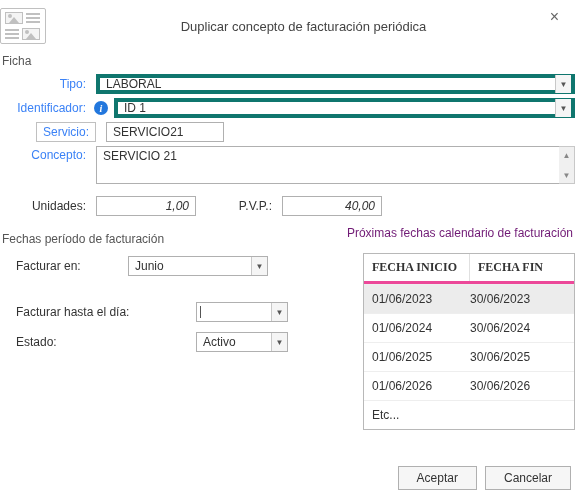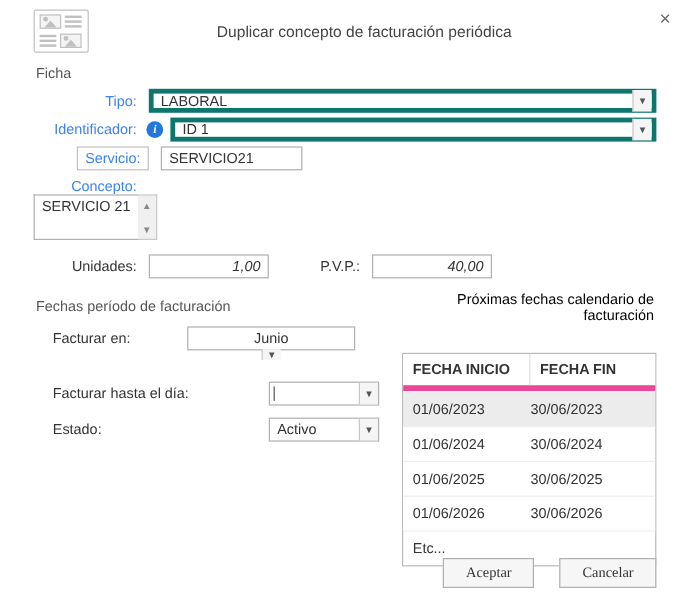--- a/index.html
+++ b/index.html
@@ -9,21 +9,21 @@
     font-size: 12px;
     background: #fff;
     color: #333;
     width: 575px;
     height: 500px;
     overflow: hidden;
   }
   .dialog {
     width: 575px;
     height: 500px;
-    padding: 8px 28px;
+    padding: 8px 0;
     position: relative;
   }
   .titlebar {
     display: flex;
     align-items: center;
     margin-bottom: 10px;
   }
   .title-logo {
     width: 46px;
     height: 36px;
@@ -209,34 +209,35 @@
     border: 1px solid #b0b0b0;
     display: flex;
     align-items: center;
     height: 20px;
     background: #fff;
   }
   .combo-sm .combo-text { padding: 2px 6px; flex: 1; }
   .combo-sm .combo-btn { border-left: 1px solid #c8c8c8; }
   .section-label-right {
     font-size: 12px;
-    color: #000000;
-    margin-bottom: 24px;
+    color: #701a75;
+    margin-bottom: 13px;
     text-align: right;
     padding-right: 2px;
   }
   .grid {
     border: 1px solid #b8b8b8;
     width: 212px;
     float: right;
   }
   .grid-head {
     display: flex;
     background: #fff;
-    border-bottom: 5px solid #ec4899;
+    border-bottom: 3px solid #ec4899;
+    font-family: Liberation Serif, serif;
   }
   .gh {
     padding: 6px 8px;
     font-weight: bold;
     font-size: 12px;
     color: #333;
   }
   .gh1 { width: 106px; border-right: 1px solid #e0e0e0; }
   .gh2 { flex: 1; }
   .grid-row {
@@ -244,25 +245,24 @@
     padding: 7px 8px;
     border-top: 1px solid #eee;
     background: #fff;
   }
   .grid-row.sel { background: #ececec; }
   .gc1 { width: 98px; }
   .gc2 { flex: 1; }
   .etc-row { padding: 7px 8px; border-top: 1px solid #eee; }
   .footer {
     position: absolute;
-    right: 28px;
+    right: 4px;
     bottom: 10px;
     display: flex;
-    gap: 21px;
-    font-family: Liberation Serif, serif;
+    gap: 8px;
   }
   .btn {
     border: 1px solid #b0b0b0;
     background: #f6f6f6;
     padding: 4px 18px;
     font-size: 12px;
     cursor: pointer;
   }
 </style>
 </head>
@@ -312,21 +312,21 @@
       <div class="combo-text">ID 1</div>
       <div class="combo-btn">▼</div>
     </div>
   </div>
 
   <div class="row">
     <div class="label-col boxed">Servicio:</div>
     <div class="textbox" style="width:118px;">SERVICIO21</div>
   </div>
 
-  <div class="row" style="align-items:flex-start;flex-direction:column;">
+  <div class="row" style="align-items:flex-start;">
     <div class="label-col" style="padding-top:2px;">Concepto:</div>
     <div class="textarea-wrap">
       <div class="textarea">SERVICIO 21</div>
       <div class="scroll-col">
         <div class="scroll-btn">▲</div>
         <div class="scroll-btn">▼</div>
       </div>
     </div>
   </div>
 
@@ -336,21 +336,21 @@
     <div class="pvp-label">P.V.P.:</div>
     <div class="num-input">40,00</div>
   </div>
 
   <div class="mid-sections">
     <div class="left-sec">
       <div class="section-label">Fechas período de facturación</div>
 
       <div class="smallrow">
         <div class="lbl">Facturar en:</div>
-        <div class="combo-sm" style="width:140px;flex-direction:column;">
+        <div class="combo-sm" style="width:140px;">
           <div class="combo-text">Junio</div>
           <div class="combo-btn">▼</div>
         </div>
       </div>
 
       <div style="height:6px;"></div>
 
       <div class="smallrow">
         <div class="lbl" style="width:150px;">Facturar hasta el día:</div>
         <div style="width:46px;"></div>

